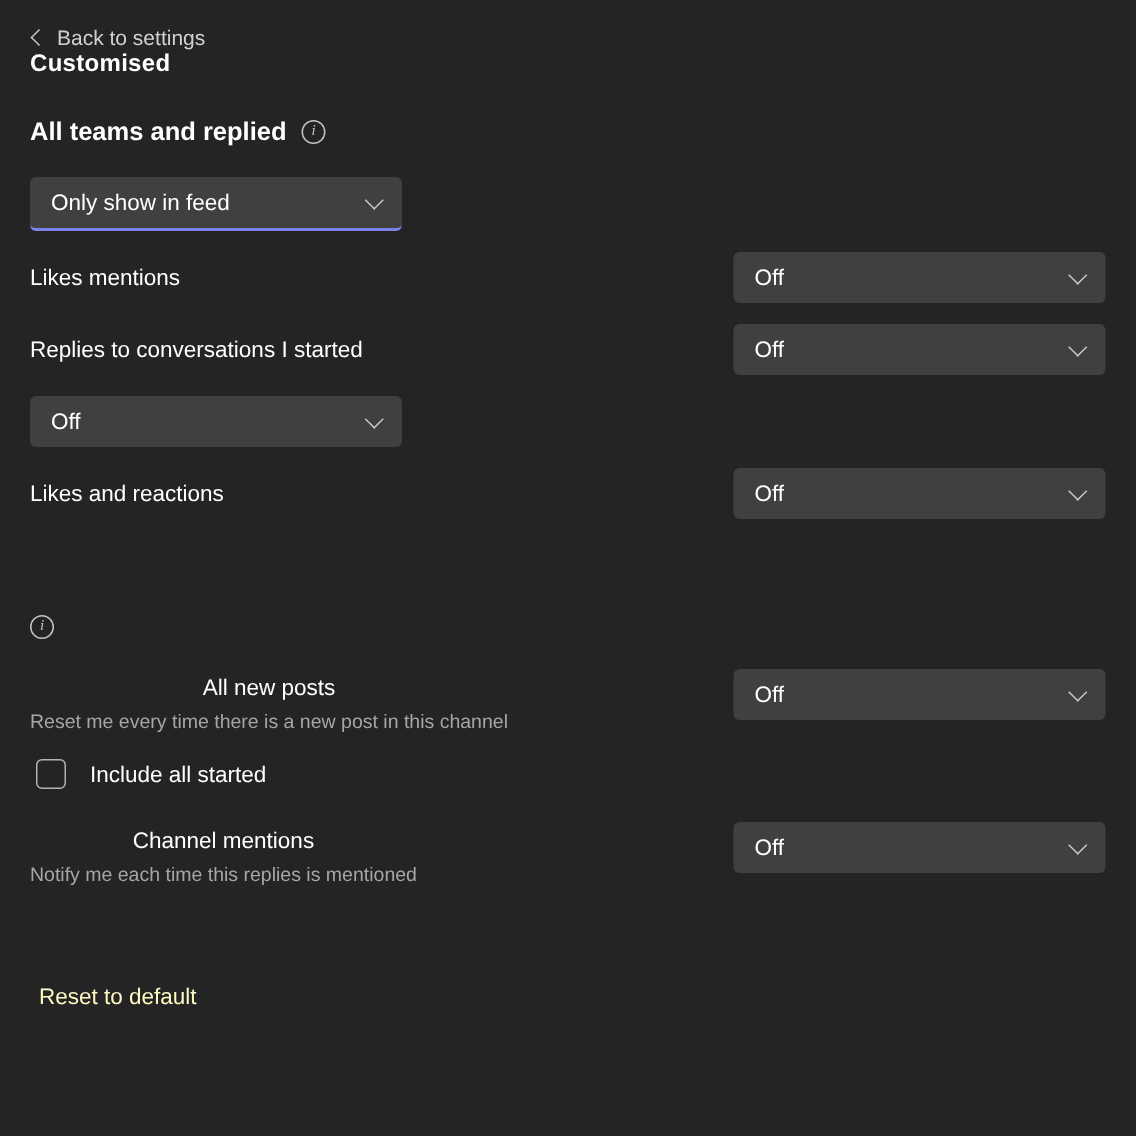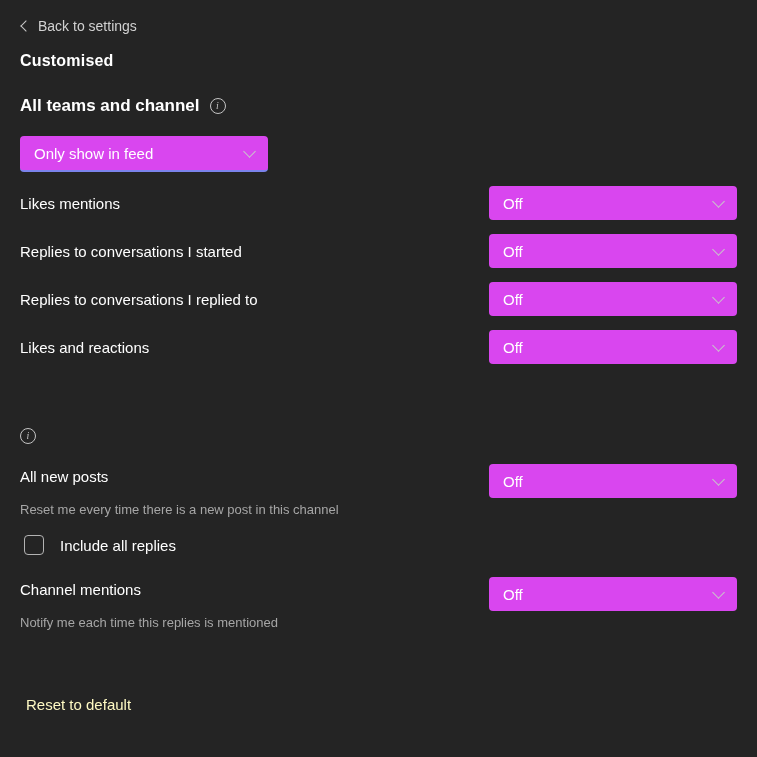--- a/index.html
+++ b/index.html
@@ -14,21 +14,20 @@
   .container {
     padding: 16px 20px;
   }
   .back-link {
     display: inline-flex;
     align-items: center;
     gap: 8px;
     color: #d1d1d1;
     font-size: 14px;
     cursor: pointer;
-    margin-bottom: 18px;
     margin-left: 2px;
   }
   .back-link .chev-left {
     width: 8px;
     height: 8px;
     border-left: 1.5px solid #c8c8c8;
     border-bottom: 1.5px solid #c8c8c8;
     transform: rotate(45deg);
   }
   .page-title {
@@ -68,36 +67,37 @@
     margin-bottom: 14px;
     min-height: 34px;
   }
   .row.with-sub {
     align-items: flex-start;
     margin-bottom: 18px;
   }
   .row-label-group {
     display: flex;
     flex-direction: column;
-    gap: 17px;
+    gap: 6px;
     padding-top: 4px;
+    align-items: center;
   }
   .row-label {
     font-size: 15px;
     font-weight: 400;
     color: #ffffff;
   }
   .row-sublabel {
     font-size: 13px;
     color: #a6a6a6;
   }
   .dropdown {
     width: 248px;
     height: 34px;
-    background: #d946ef;
+    background: #404040;
     border: none;
     border-radius: 4px;
     display: flex;
     align-items: center;
     justify-content: space-between;
     padding: 0 14px;
     cursor: pointer;
     font-size: 15px;
     color: #ffffff;
   }
@@ -150,21 +150,21 @@
 
   <div class="back-link">
     <span class="chev-left"></span>
     <span>Back to settings</span>
   </div>
 
   <h1 class="page-title">Customised</h1>
 
   
   <div class="section-header">
-    <span class="section-title">All teams and channel</span>
+    <span class="section-title">All teams and replied</span>
     <span class="info-icon">i</span>
   </div>
 
   <div class="row">
     <div class="dropdown focused">
       <span>Only show in feed</span>
       <span class="chev-down"></span>
     </div>
   </div>
 
@@ -178,21 +178,20 @@
 
   <div class="row">
     <span class="row-label">Replies to conversations I started</span>
     <div class="dropdown">
       <span>Off</span>
       <span class="chev-down"></span>
     </div>
   </div>
 
   <div class="row">
-    <span class="row-label">Replies to conversations I replied to</span>
     <div class="dropdown">
       <span>Off</span>
       <span class="chev-down"></span>
     </div>
   </div>
 
   <div class="row">
     <span class="row-label">Likes and reactions</span>
     <div class="dropdown">
       <span>Off</span>
@@ -213,21 +212,21 @@
       <span class="row-sublabel">Reset me every time there is a new post in this channel</span>
     </div>
     <div class="dropdown">
       <span>Off</span>
       <span class="chev-down"></span>
     </div>
   </div>
 
   <div class="checkbox-row">
     <div class="checkbox"></div>
-    <span class="checkbox-label">Include all replies</span>
+    <span class="checkbox-label">Include all started</span>
   </div>
 
   <div class="row with-sub">
     <div class="row-label-group">
       <span class="row-label">Channel mentions</span>
       <span class="row-sublabel">Notify me each time this replies is mentioned</span>
     </div>
     <div class="dropdown">
       <span>Off</span>
       <span class="chev-down"></span>

